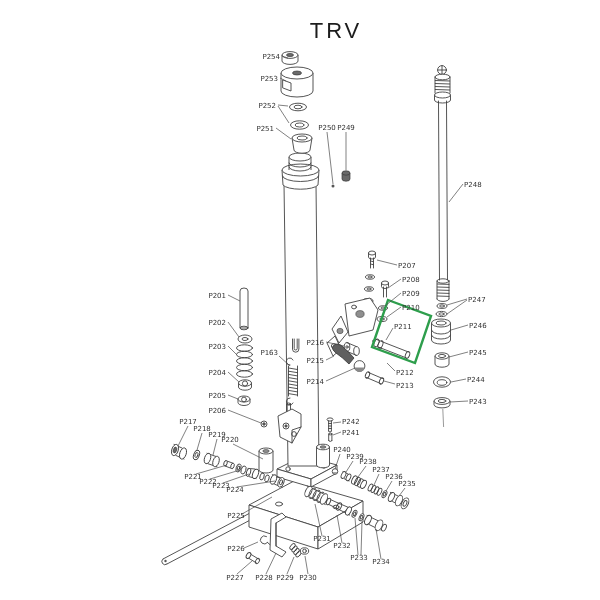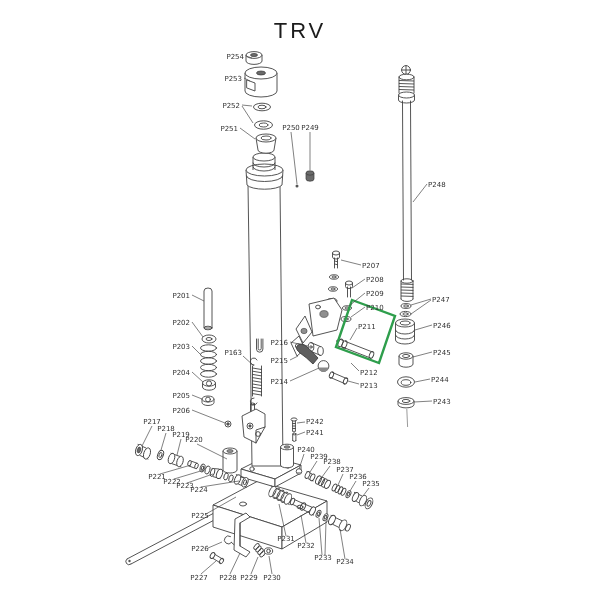--- a/index.html
+++ b/index.html
@@ -1,17 +1,17 @@
 <!DOCTYPE html>
 <html><head>
 <meta charset="utf-8">
 <style>
   html,body{margin:0;padding:0;background:#fff;}
   .stage{position:relative;width:548px;height:600px;background:#ffffff;overflow:hidden;
-         font-family:"DejaVu Sans",sans-serif;}
+         font-family:"DejaVu Sans",sans-serif;margin-left:36px;}
   svg{position:absolute;left:0;top:0;}
   svg .ln{fill:none;stroke:#424242;stroke-width:0.9;stroke-linecap:round;stroke-linejoin:round;}
   svg .fw{fill:#ffffff;stroke:#424242;stroke-width:0.9;stroke-linejoin:round;}
   svg .dk{fill:#6a6a6a;stroke:#3a3a3a;stroke-width:0.7;}
   svg .hl{fill:#8f8f8f;stroke:#424242;stroke-width:0.6;}
   svg .thin{fill:none;stroke:#555;stroke-width:0.6;}
   .title{font-family:"Liberation Sans","DejaVu Sans",sans-serif;font-size:22px;fill:#1c1c1c;letter-spacing:3px;}
   #leader-layer line{stroke:#4a4a4a;stroke-width:0.7;}
   #label-layer text{font-family:"DejaVu Sans",sans-serif;font-size:7px;fill:#303030;}
 </style>

